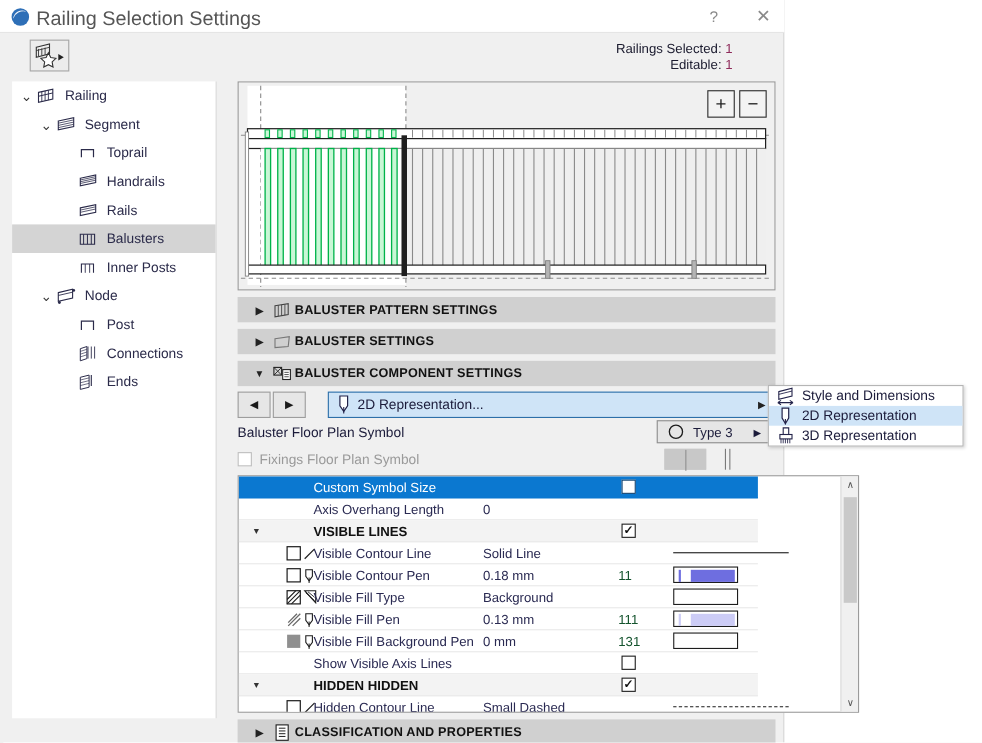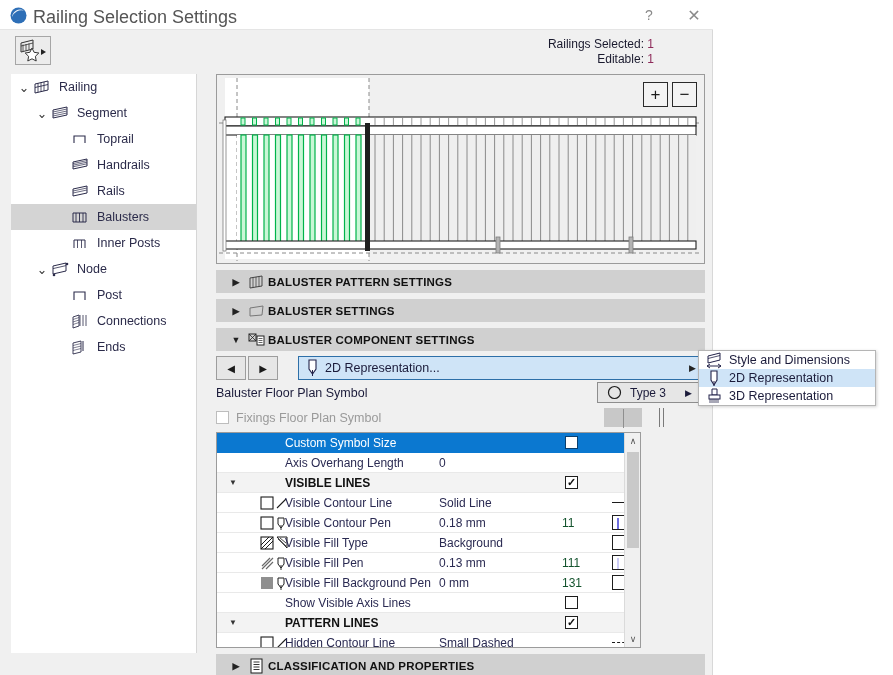--- a/index.html
+++ b/index.html
@@ -37,21 +37,21 @@
     position: absolute; top: 0; height: 30px; width: 44px;
     color: #8a8a8a; font-size: 14px;
     display: flex; align-items: center; justify-content: center;
     cursor: default;
   }
   .win-btn.help { left: 627px; }
   .win-btn.close { left: 672px; font-size: 16px; }
 
   
   .topstrip {
-    position: absolute; left: 1px; top: 31px; width: 669px; height: 43px;
+    position: absolute; left: 13px; top: 31px; width: 669px; height: 43px;
     background: #f0f0f0;
   }
   .fav-button {
     position: absolute; left: 14px; top: 5px; width: 36px; height: 29px;
     background: #ececec; border: 1px solid #a6a6a6;
   }
   .sel-info {
     position: absolute; right: 16px; top: 6px;
     text-align: right; line-height: 15px; font-size: 12px;
   }
@@ -147,21 +147,21 @@
   }
   .chk.dim { border-color: #bdbdbd; }
   .fix-swatch { position: absolute; right: 63px; top: 3px; width: 38px; height: 19px; background: #c8c8c8; border: 1px solid #c8c8c8; }
   .fix-swatch i { position: absolute; left: 18px; top: 0; width: 1px; height: 19px; background: #8f8f8f; }
   .fix-lines { position: absolute; right: 38px; top: 3px; width: 10px; height: 19px; }
   .fix-lines i { position: absolute; top: 0; width: 1px; height: 19px; background: #7a7a7a; }
 
   
   .list-wrap {
     position: relative; margin-top: 2px;
-    width: 425px; height: 216px;
+    width: 565px; height: 216px;
     border: 1px solid #9b9b9b; background: #fff; overflow: hidden;
   }
   .list-inner { position: absolute; left: 0; top: 0; width: 472px; }
   .row {
     position: relative; height: 20px; display: flex; align-items: center;
     border-bottom: 1px solid #e9e9e9; font-size: 12px; color: #2a2a52;
   }
   .row.selected { background: #0b78d0; color: #ffffff; border-bottom-color: #0b78d0; }
   .row.group { background: #f3f3f3; font-weight: bold; color: #111; }
   .r-arrow { position: absolute; left: 12px; font-size: 8px; color: #333; }
@@ -658,21 +658,21 @@
               <span class="r-swatch"></span>
             </div>
             <div class="row">
               <span class="r-name">Show Visible Axis Lines</span>
               <span class="r-chk">
                 <span class="mini-chk"></span>
               </span>
             </div>
             <div class="row group">
               <span class="r-arrow">▼</span>
-              <span class="r-name">PATTERN LINES</span>
+              <span class="r-name">HIDDEN HIDDEN</span>
               <span class="r-chk">
                 <span class="mini-chk">✓</span>
               </span>
             </div>
             <div class="row">
               <span class="r-icons"><svg width="44" height="16" viewBox="0 0 30 16">
                   <rect x="1" y="2" width="12" height="12" fill="#fff" stroke="#1d1d1d" stroke-width="1.1"></rect>
                   <path d="M17 13 L26 4" stroke="#1d1d1d" stroke-width="1.1"></path>
                 </svg></span>
               <span class="r-name">Hidden Contour Line</span>

